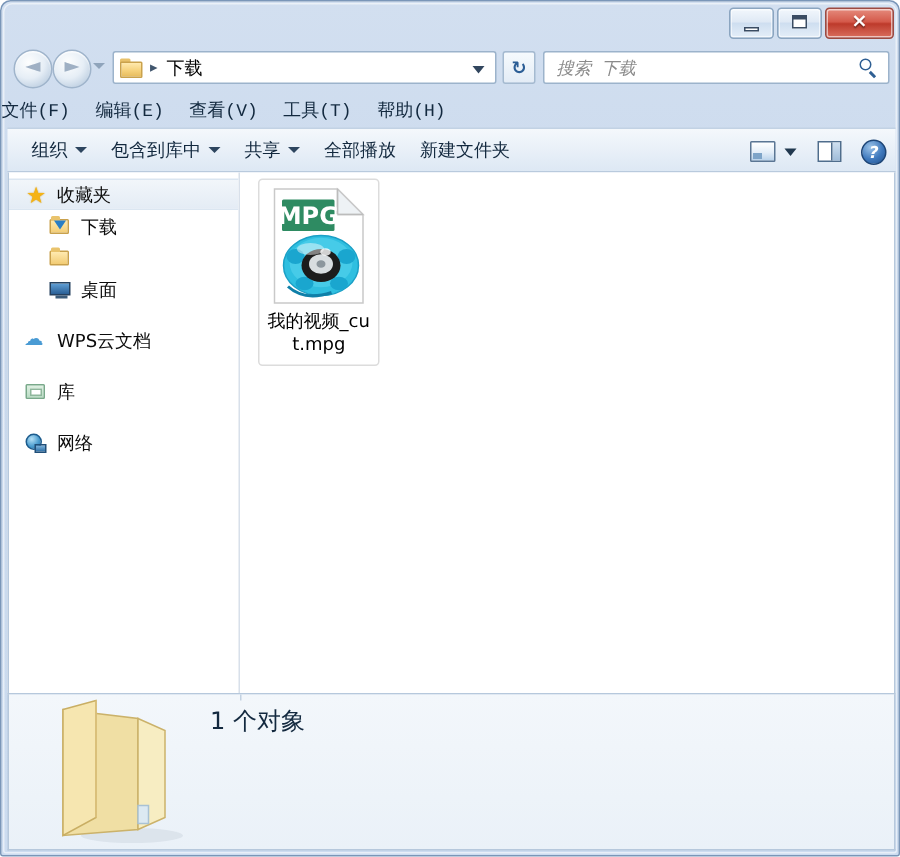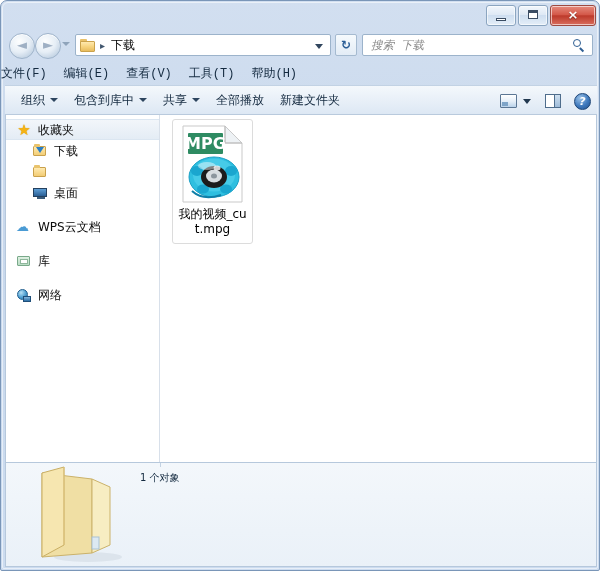--- a/index.html
+++ b/index.html
@@ -557,21 +557,21 @@
     box-sizing: border-box;
   }
   .status-folder {
     position: absolute;
     left: 26px; top: 2px;
     width: 92px; height: 100px;
   }
   .status-text {
     position: absolute;
     left: 134px; top: 8px;
-    font-size: 10px;
+    font-size: 16px;
     color: #13293f;
   }
   .status-divider {
     position: absolute;
     left: 154px; top: 0;
     width: 1px; height: 4px;
     background: #c3d2e2;
   }
 </style>
 </head>

